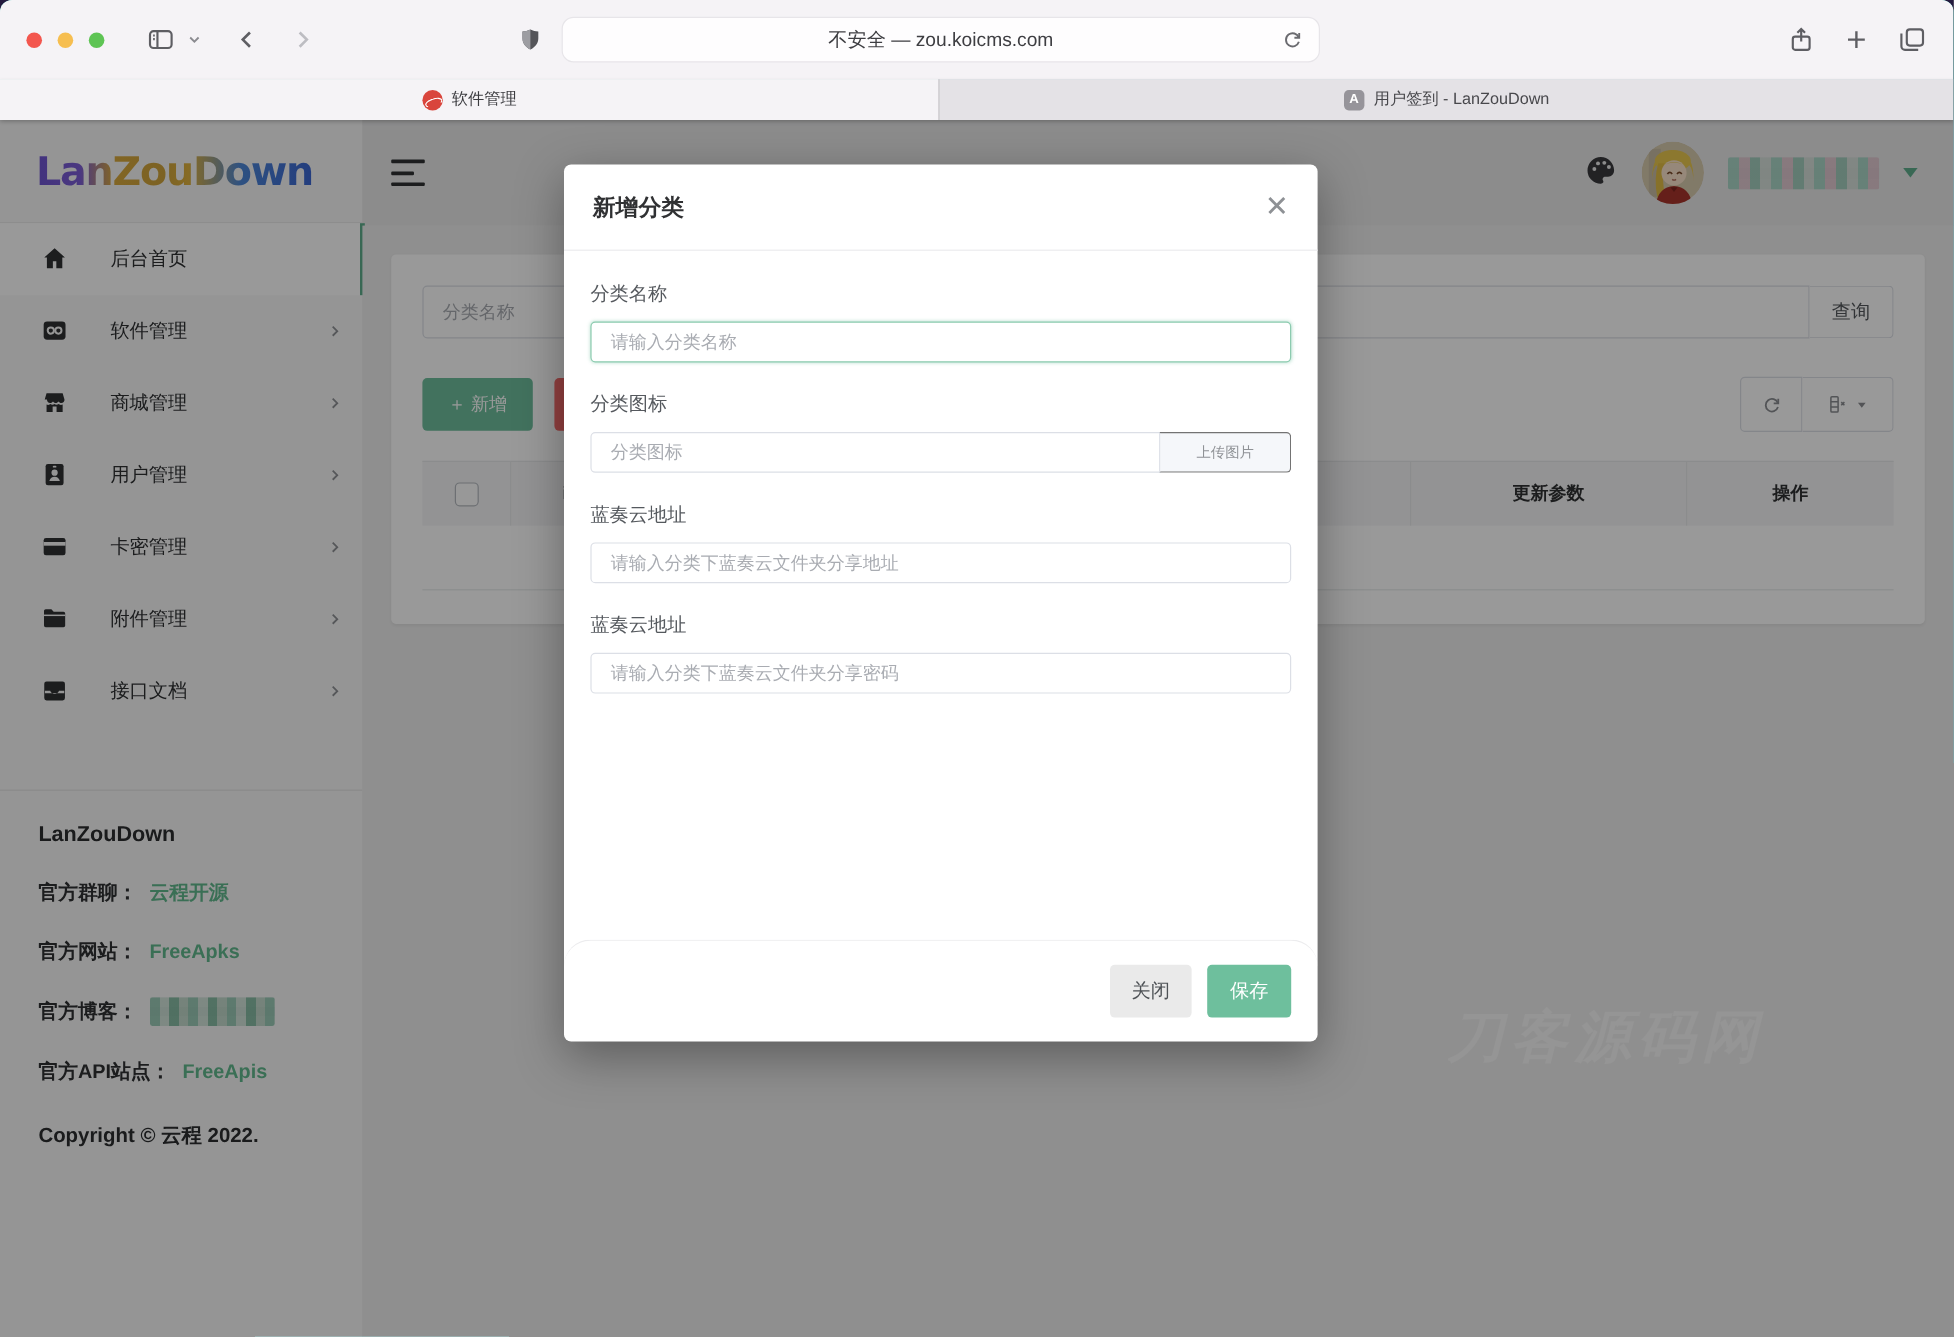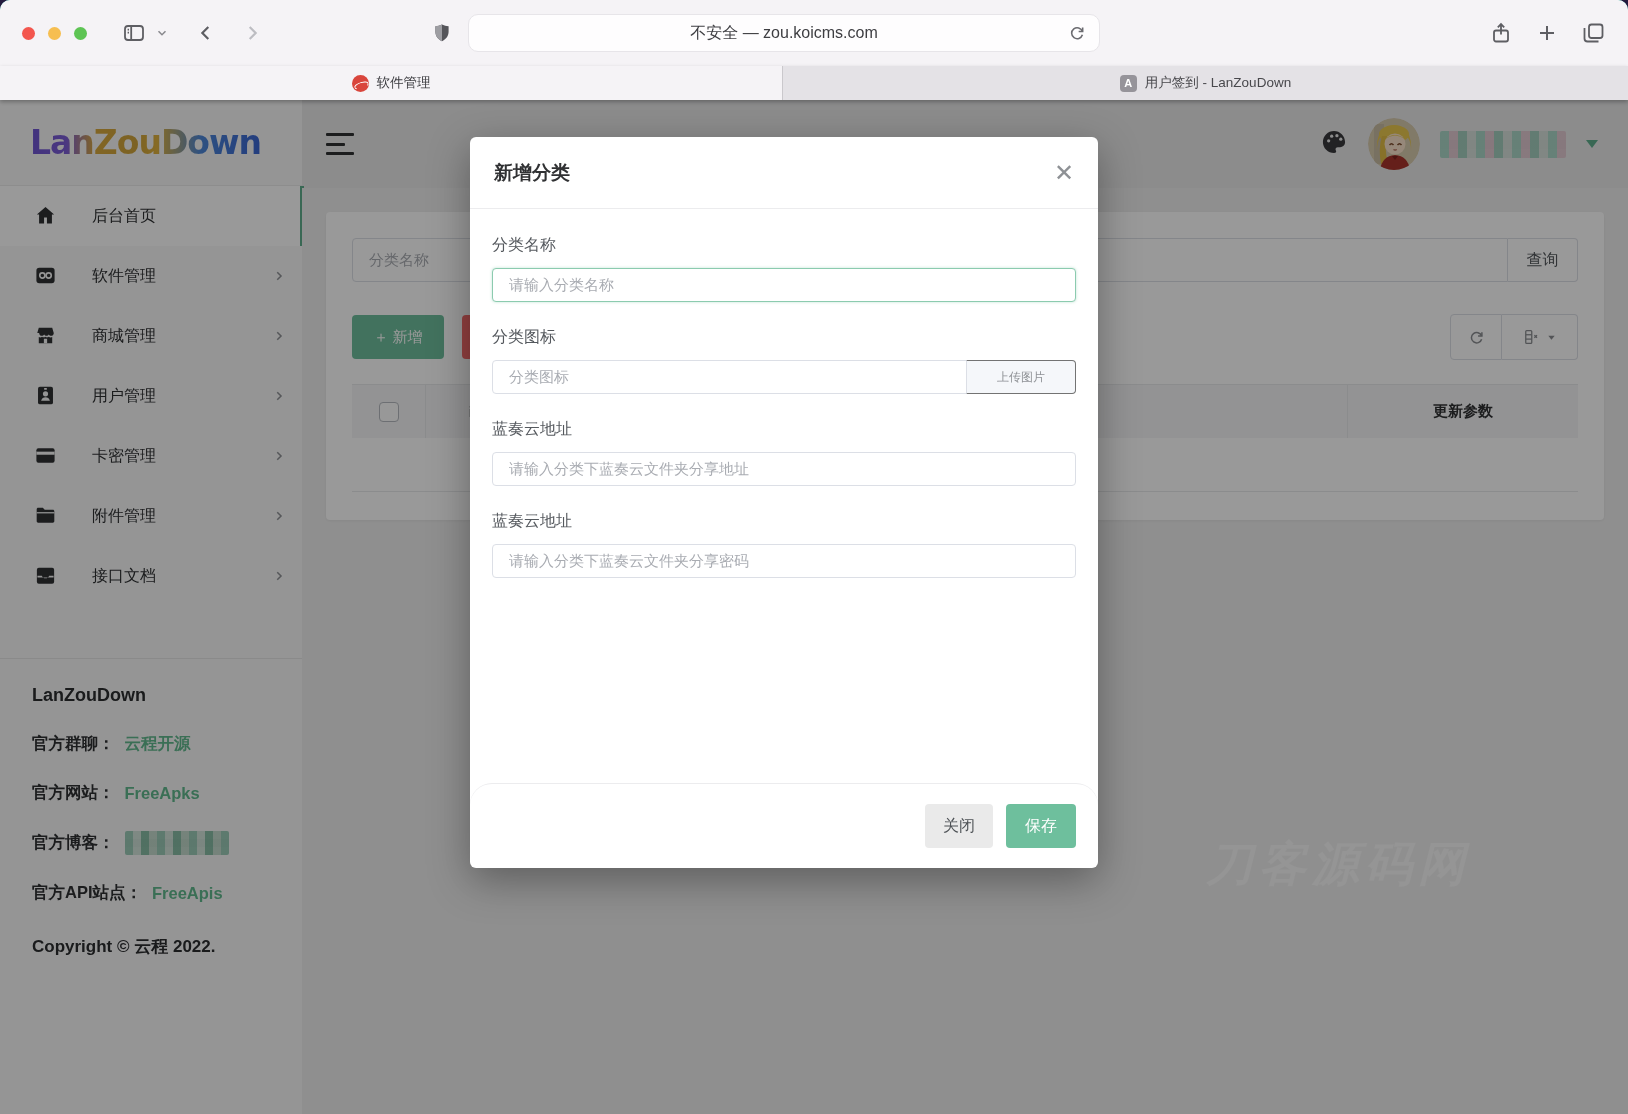--- a/index.html
+++ b/index.html
@@ -375,20 +375,21 @@
             </div>
           </div>
           <div class="table">
             <div class="thead" id="thead">
                 <div class="th" style="width: 74px; flex: 0 0 auto;">
                   <span class="checkbox"></span>
                 </div>
                 <div class="th" style="width: 100px; flex: 0 0 auto;">id</div>
                 <div class="th" style="flex: 1 1 0%;"></div>
                 <div class="th" style="width: 230px; flex: 0 0 auto;">更新参数</div>
+                <div class="th" style="width: 172px; flex: 0 0 auto;">操作</div>
               </div>
             <div class="trow"></div>
           </div>
         </div>
         <div class="watermark">刀客源码网</div>
       </div>
     </div>
 
     <div class="overlay"></div>
 

